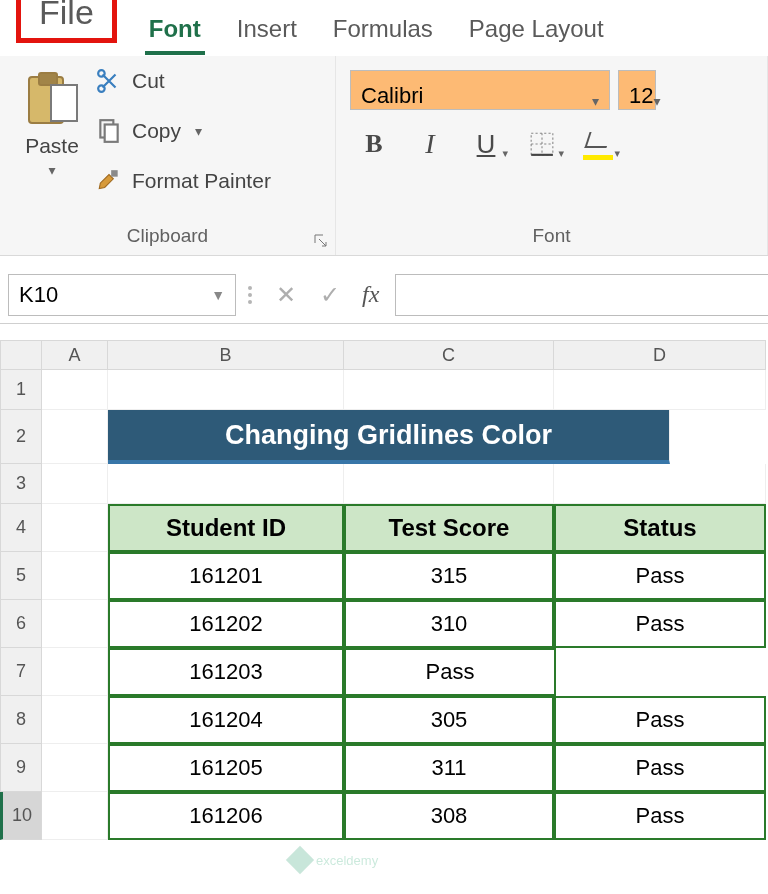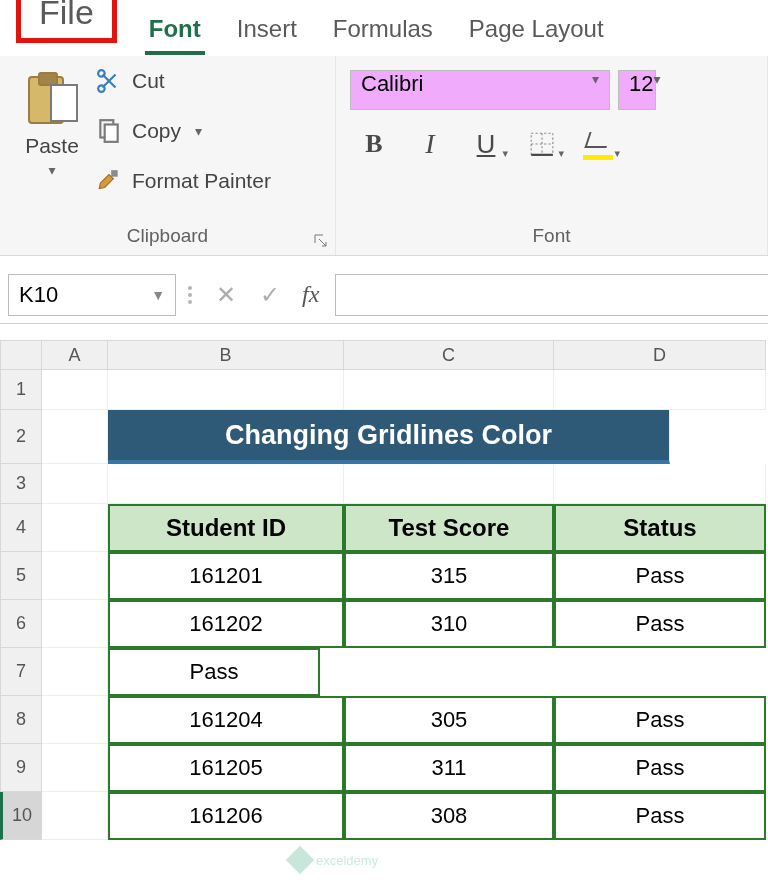--- a/index.html
+++ b/index.html
@@ -28,37 +28,37 @@
 .clip-col { display: flex; flex-direction: column; gap: 24px; margin-left: 6px; }
 .clip-row { display: flex; align-items: center; gap: 10px; font-size: 21px; color: #444; cursor: pointer; }
 .clip-row svg { width: 26px; height: 26px; flex-shrink: 0; }
 .caret { font-size: 14px; color: #666; margin-left: 4px; }
 
 .dialog-launch { position: absolute; right: 6px; bottom: 6px; }
 
 
 .font-group .group-content { flex-direction: column; gap: 14px; padding-top: 14px; }
 .font-row { display: flex; gap: 8px; align-items: center; }
-.font-select, .size-select { height: 40px; background: #f0abfc; border: 1px solid #bcbcbc; font-size: 22px; padding: 0 10px; display: flex; align-items: flex-start; justify-content: space-between; }
+.font-select, .size-select { height: 40px; background: #fdba74; border: 1px solid #bcbcbc; font-size: 22px; padding: 0 10px; display: flex; align-items: flex-end; justify-content: space-between; }
 .font-select { width: 260px; }
 .size-select { width: 38px; }
 .fcaret { color: #666; font-size: 14px; }
 .font-btn { width: 48px; height: 40px; display: flex; align-items: center; justify-content: center; font-size: 26px; color: #4a4a4a; cursor: pointer; position: relative; }
 .font-btn.bold { font-weight: 800; font-family: "Times New Roman", serif; }
 .font-btn.italic { font-style: italic; font-family: "Times New Roman", serif; font-size: 28px; }
 .font-btn.underline { text-decoration: underline; }
 .font-btn .mini-caret { font-size: 11px; color: #666; position: absolute; right: 2px; bottom: 4px; }
 .border-icon { width: 26px; height: 26px; }
 .fill-icon { width: 30px; height: 24px; position: relative; }
 .fill-bucket { width: 22px; height: 16px; border-left: 2px solid #555; border-bottom: 2px solid #555; transform: skewX(-18deg); position: absolute; top: 0; left: 4px; }
 .fill-bar { position: absolute; bottom: -4px; left: 0; width: 30px; height: 5px; background: #ffea00; }
 
 
 .formula-area { display: flex; align-items: center; height: 58px; border-bottom: 1px solid #cfcfcf; background: #fff; margin-top: 10px; }
-.name-box { width: 168px; height: 42px; border: 1px solid #bcbcbc; margin-left: 8px; display: flex; align-items: center; padding: 0 10px; font-size: 22px; justify-content: space-between; }
+.name-box { width: 228px; height: 42px; border: 1px solid #bcbcbc; margin-left: 8px; display: flex; align-items: center; padding: 0 10px; font-size: 22px; justify-content: space-between; }
 .nb-caret { color: #888; font-size: 14px; }
 .fx-btn { width: 44px; height: 42px; display: flex; align-items: center; justify-content: center; color: #aeaeae; font-size: 24px; }
 .fx-label { font-style: italic; font-family: "Times New Roman", serif; font-size: 24px; color: #555; margin: 0 10px; }
 .fx-input { flex: 1; height: 42px; border: 1px solid #bcbcbc; border-right: none; margin-left: 6px; }
 .dots { display: flex; flex-direction: column; gap: 3px; margin: 0 12px; }
 .dots span { width: 4px; height: 4px; background: #b5b5b5; border-radius: 50%; }
 
 
 .sheet { margin-top: 16px; }
 .col-headers { display: flex; height: 30px; }
@@ -241,20 +241,21 @@
     <div class="row r-n">
         <div class="rowh">6</div>
         <div class="cell cA"></div>
       <div class="cell cB tbl-cell">161202</div>
       <div class="cell cC tbl-cell">310</div>
       <div class="cell cD tbl-cell">Pass</div>
     </div>
     <div class="row r-n">
         <div class="rowh">7</div>
         <div class="cell cA"></div>
+      <div class="cell cB tbl-cell">161203</div>
       <div class="cell cD tbl-cell">Pass</div>
     </div>
     <div class="row r-n">
         <div class="rowh">8</div>
         <div class="cell cA"></div>
       <div class="cell cB tbl-cell">161204</div>
       <div class="cell cC tbl-cell">305</div>
       <div class="cell cD tbl-cell">Pass</div>
     </div>
     <div class="row r-n">

